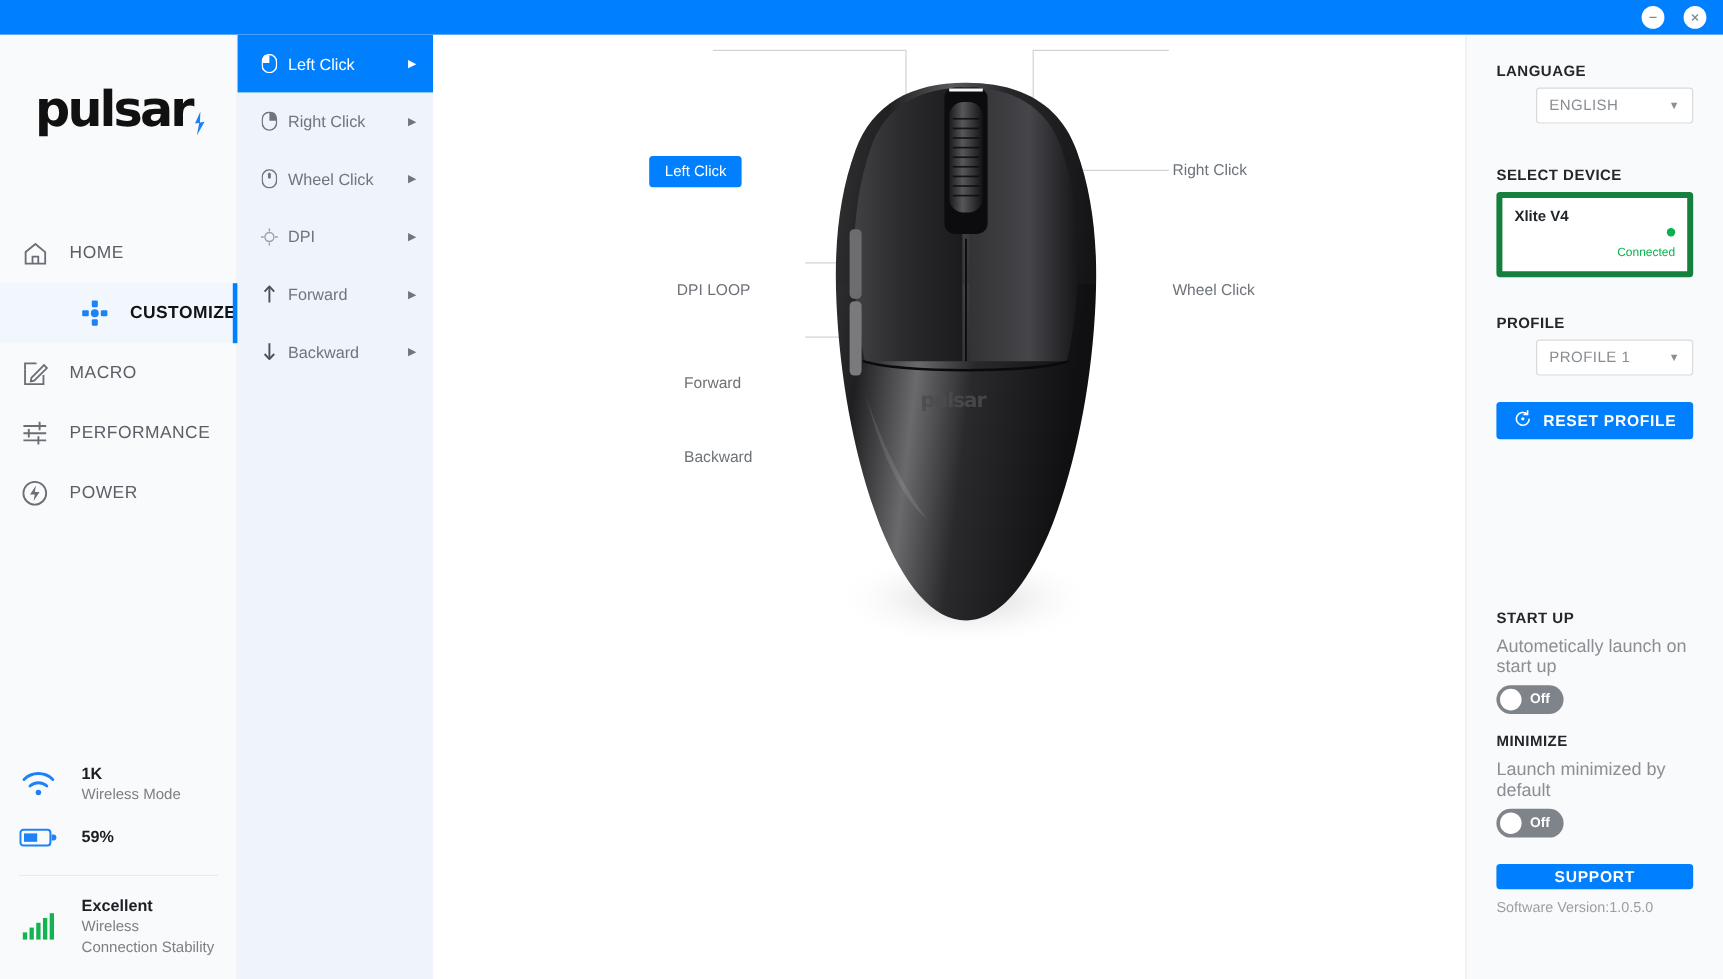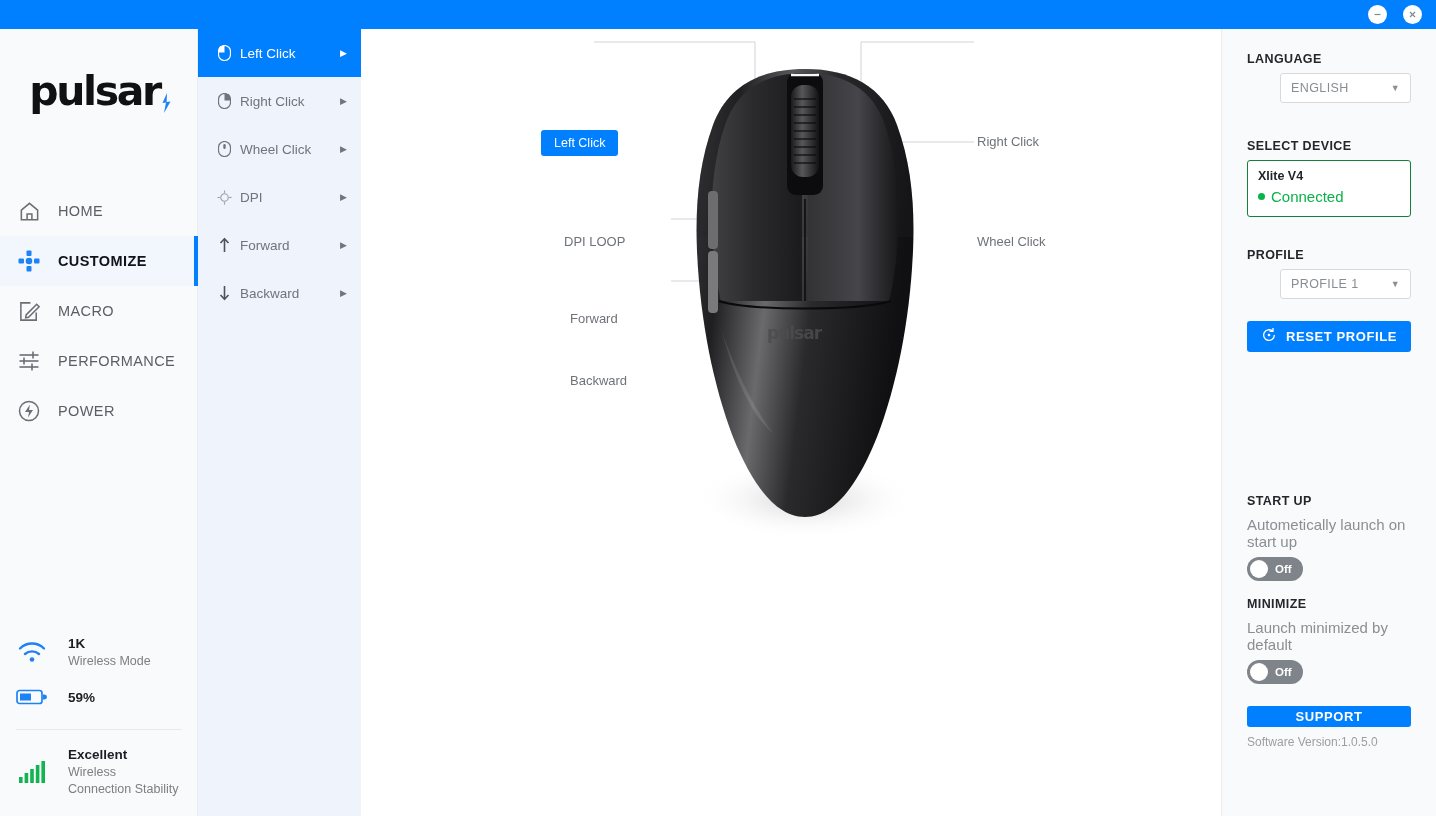--- a/index.html
+++ b/index.html
@@ -42,21 +42,21 @@
   .logo .spark {
     display:inline-block; position:relative; width:12px; height:1px;
   }
   .logo .spark svg { position:absolute; left:-2px; top:-12px; }
 
   .nav { margin-top:32px; }
   .nav-item {
     position:relative; height:50px; display:flex; align-items:center;
     padding-left:16px; gap:16px; cursor:pointer;
   }
-  .nav-item.active { background:#f2f6fd; }
+  .nav-item.active { background:#f2f6fd;justify-content:flex-end; }
   .nav-item.active::after {
     content:""; position:absolute; right:-1px; top:0; width:4px; height:100%;
     background:#007fff;
   }
   .nav-icon { width:26px; height:26px; display:flex; align-items:center; justify-content:center; }
   .nav-label {
     font-size:14.5px; color:#5a5f66; letter-spacing:0.4px; font-weight:500;
   }
   .nav-item.active .nav-label { color:#101318; font-weight:bold; }
 
@@ -107,25 +107,25 @@
     margin-bottom:7px;
   }
   .rp-select {
     height:30px; border:1px solid #d7dadd; background:#ffffff; border-radius:3px;
     display:flex; align-items:center; padding:0 10px; cursor:pointer;
     font-size:12.5px; color:#888d92; letter-spacing:0.4px;margin-left:33px;
   }
   .rp-select .caret { margin-left:auto; color:#8a8f94; font-size:9px; }
   .rp-gap { height:36px; }
   .rp-device {
-    border:1px solid #15803d; background:#ffffff; border-radius:3px;
+    border:5px solid #15803d; background:#ffffff; border-radius:3px;
     padding:7px 10px 8px 10px;
   }
   .rp-device .dn { font-size:12.5px; font-weight:bold; color:#1f2429; line-height:1.4; }
-  .rp-device .ds { font-size:15px; color:#0bb14b; display:flex; align-items:center; gap:6px; line-height:1.5; }
+  .rp-device .ds { font-size:10px; color:#0bb14b; display:flex; align-items:flex-end; gap:6px; line-height:1.5;flex-direction:column; }
   .dot { width:7px; height:7px; border-radius:50%; background:#0bb14b; display:inline-block; }
   .rp-btn {
     height:31px; background:#007fff; color:#ffffff; border:none; border-radius:3px;
     width:100%; display:flex; align-items:center; justify-content:center; gap:9px;
     font-size:13px; font-weight:bold; letter-spacing:0.6px; cursor:pointer;
     font-family:"Liberation Sans", sans-serif;
   }
   .rp-sub { font-size:15px; color:#8a8f94; margin:8px 0 7px 0; }
   .toggle {
     width:56px; height:24px; border-radius:12px; background:#7e848a;

